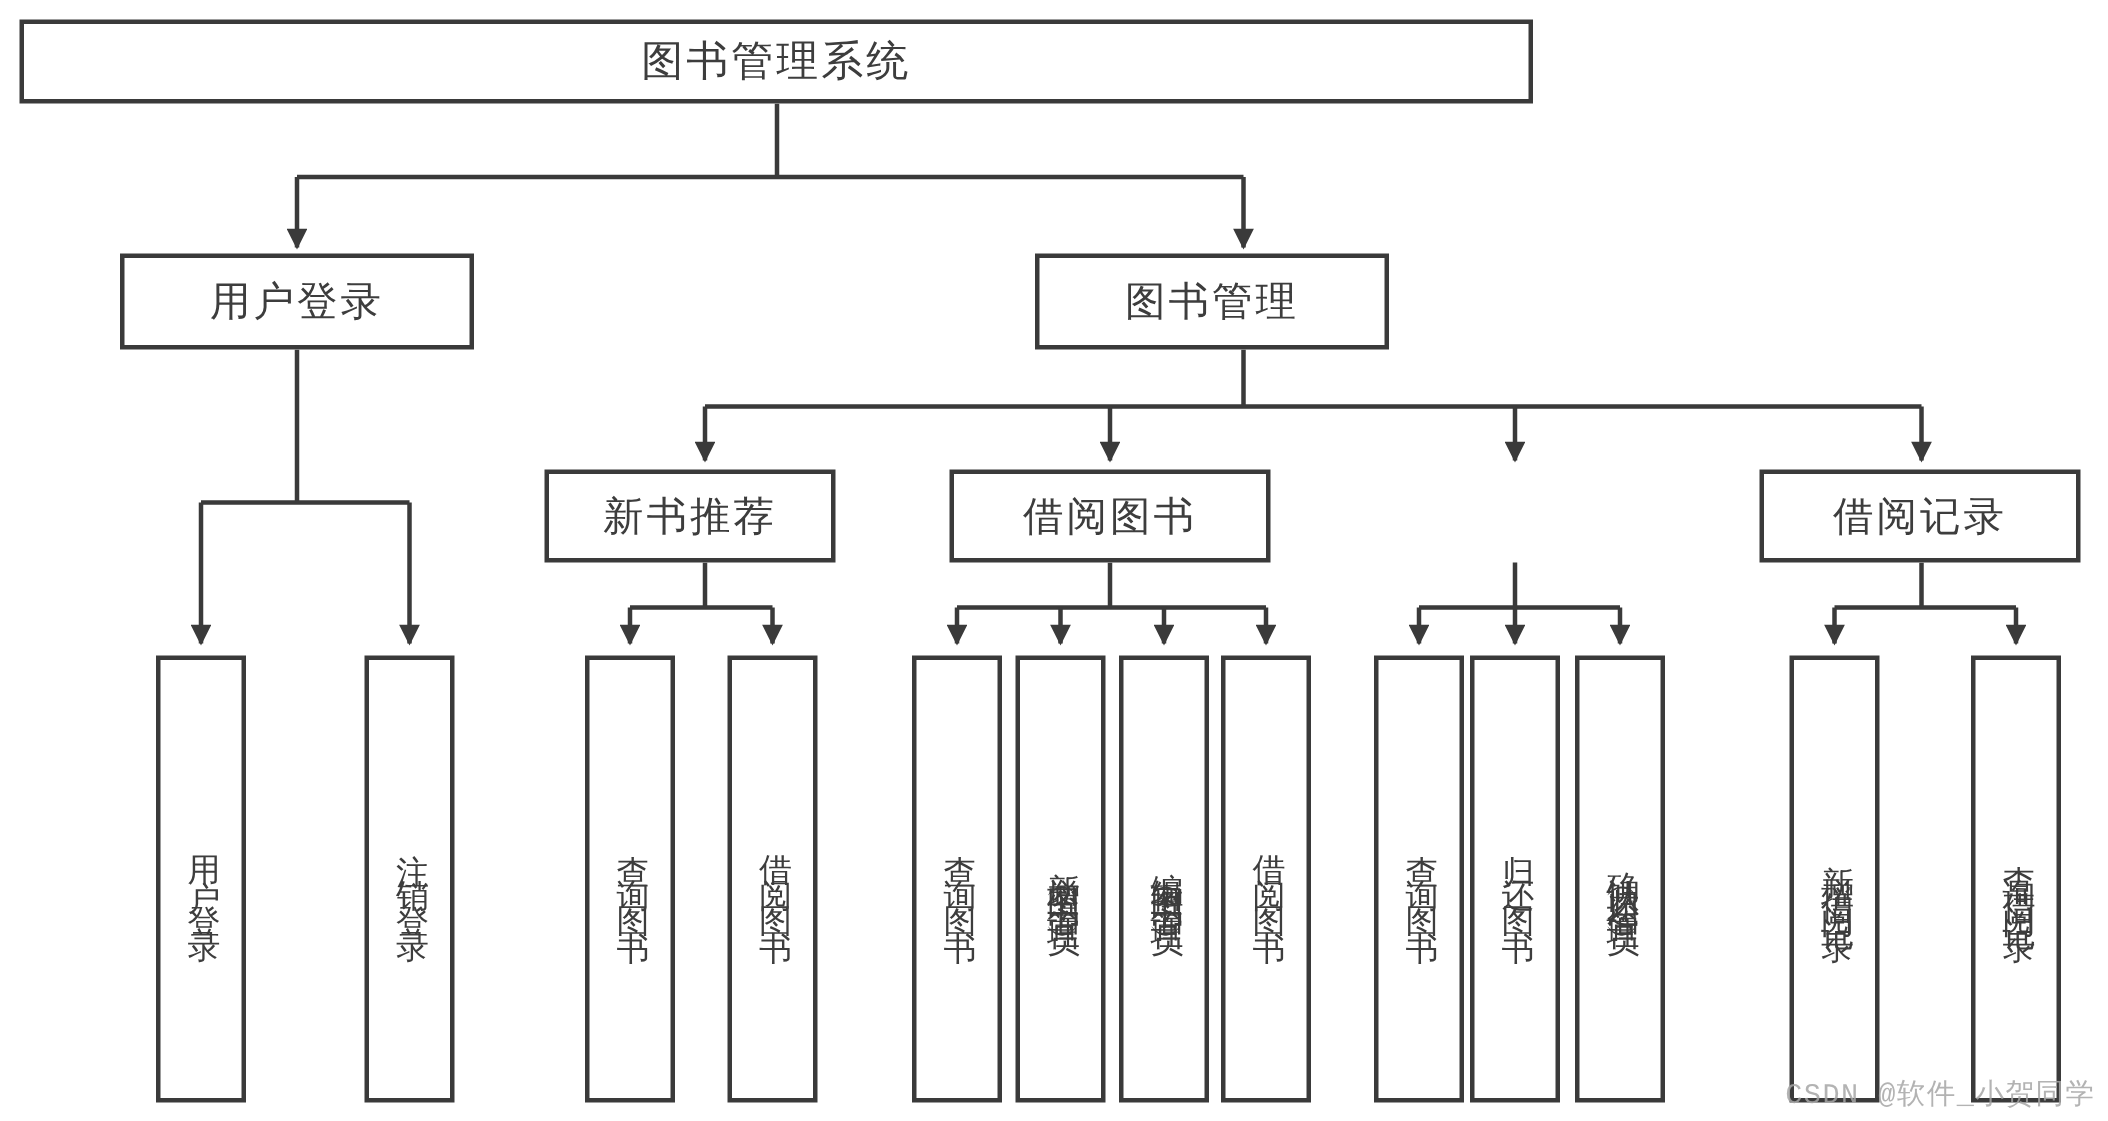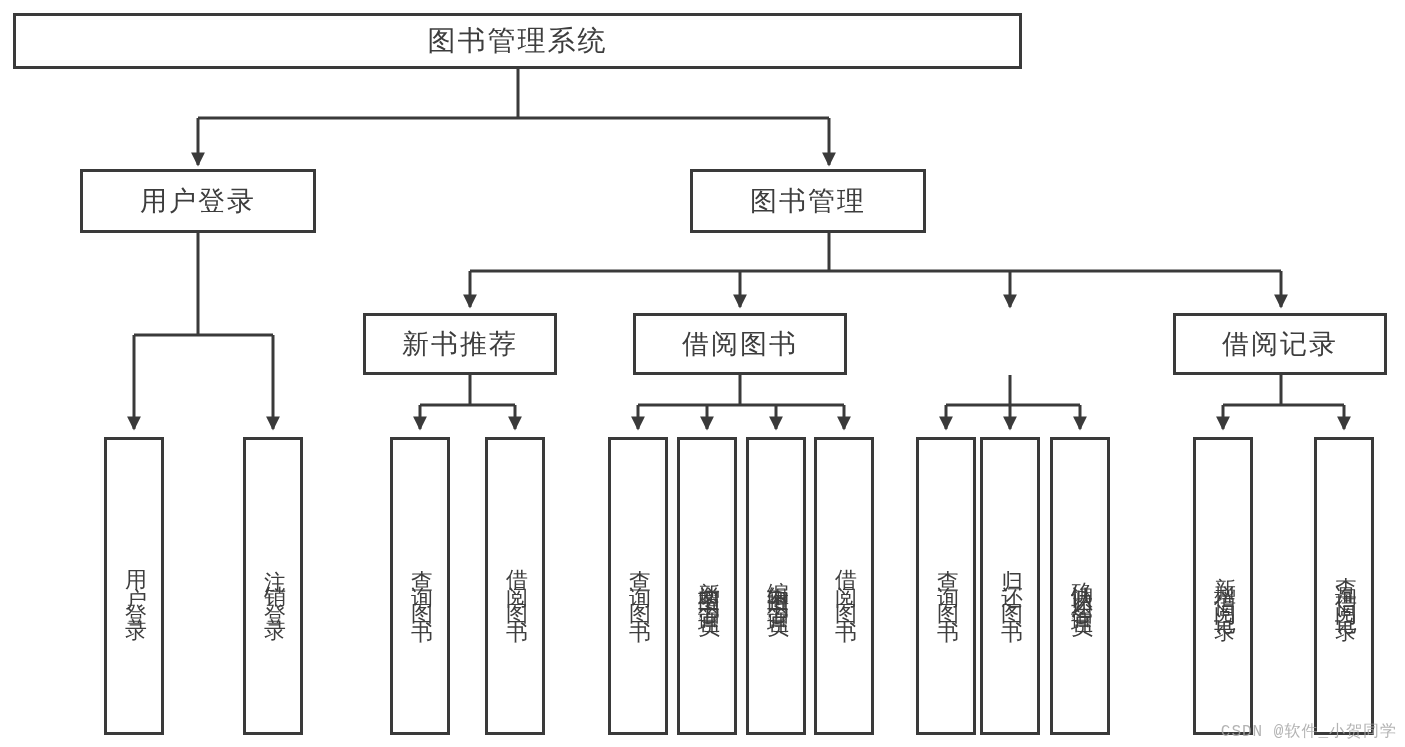--- a/index.html
+++ b/index.html
@@ -29,21 +29,21 @@
     display:flex;align-items:center;justify-content:center;
     writing-mode:vertical-rl;text-orientation:mixed;
     font-size:22px;color:#3d3d3d;
     white-space:nowrap;
   }
   .leaf.s{letter-spacing:17px;}
   .leaf.m{letter-spacing:9px;}
   .leaf.l{letter-spacing:5px;}
   .watermark{
     position:absolute;right:8px;bottom:5px;
-    font-size:16px;color:#a6a6a6;opacity:.85;
+    font-size:19px;color:#a6a6a6;opacity:.85;
     letter-spacing:1px;white-space:nowrap;
   }
 </style>
 </head>
 <body>
 
 <div class="stage">
 
   <svg class="wires" width="1405" height="747" viewBox="0 0 1405 747">
     <defs>

